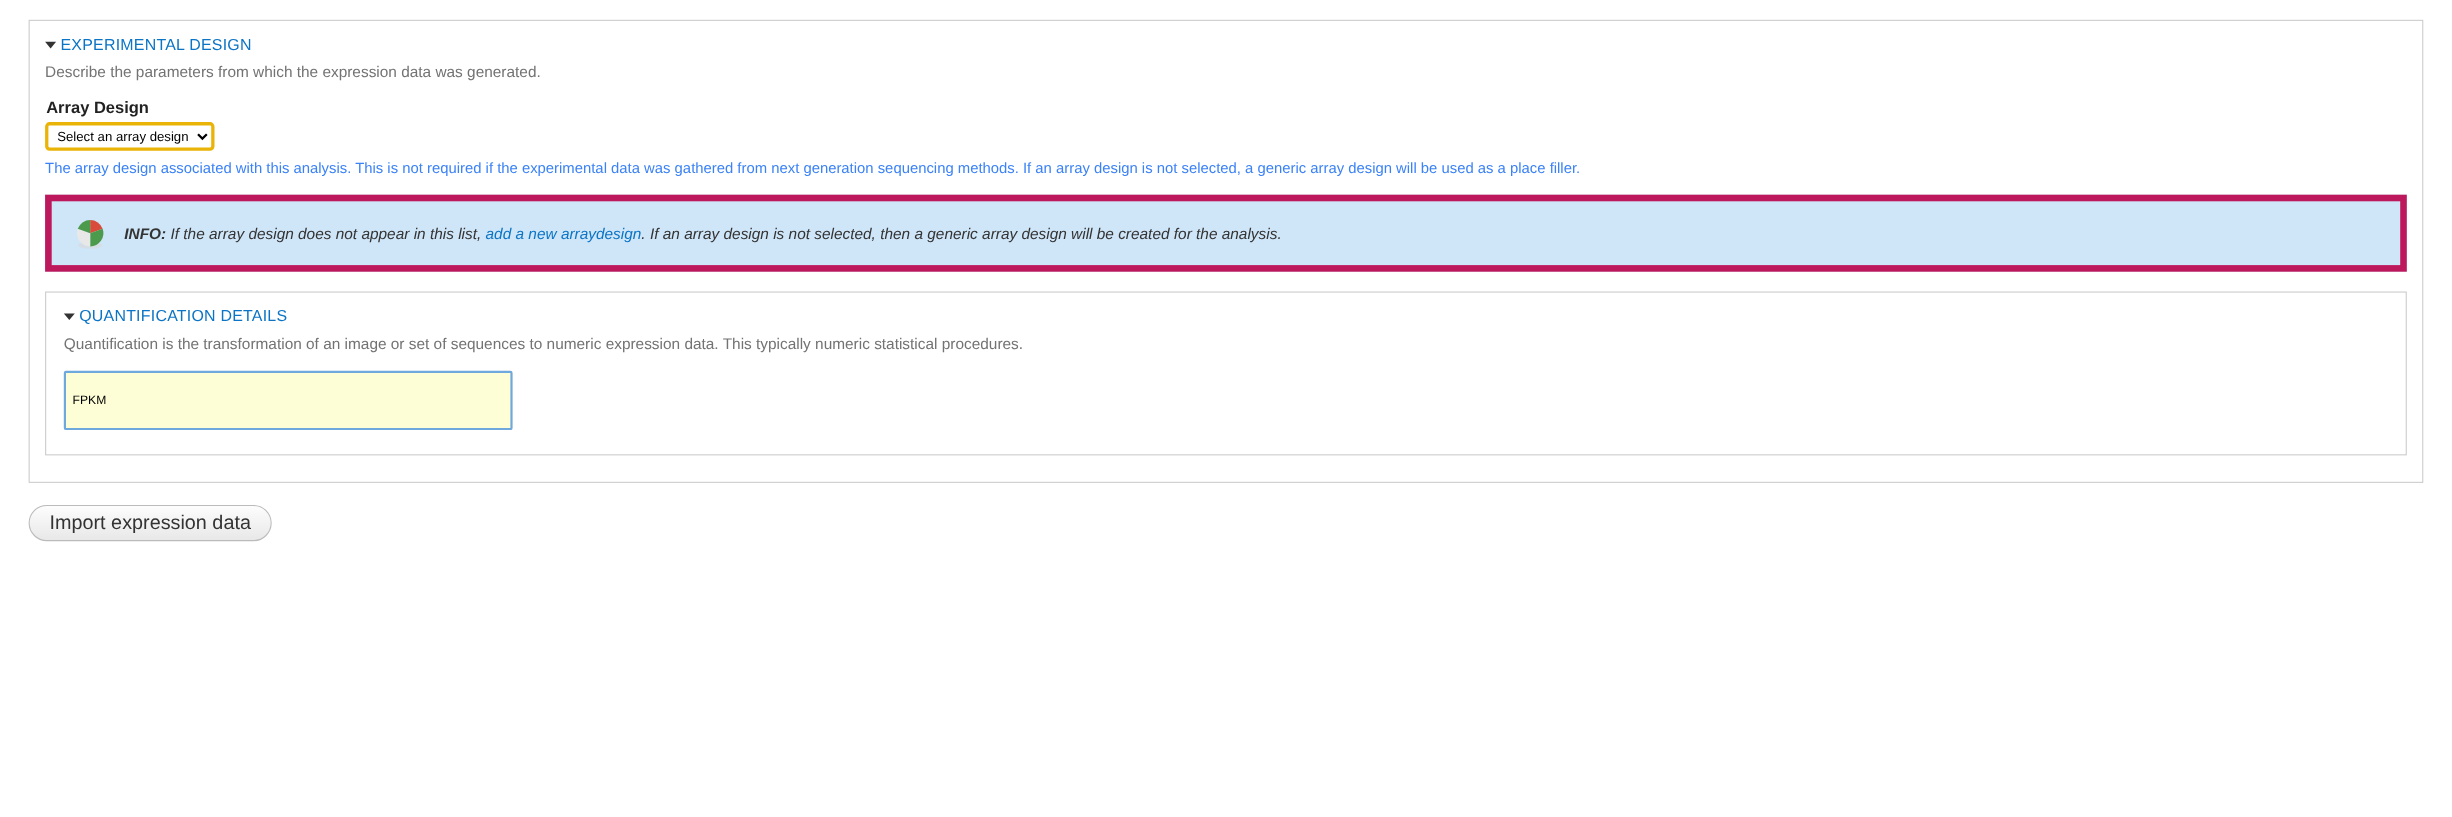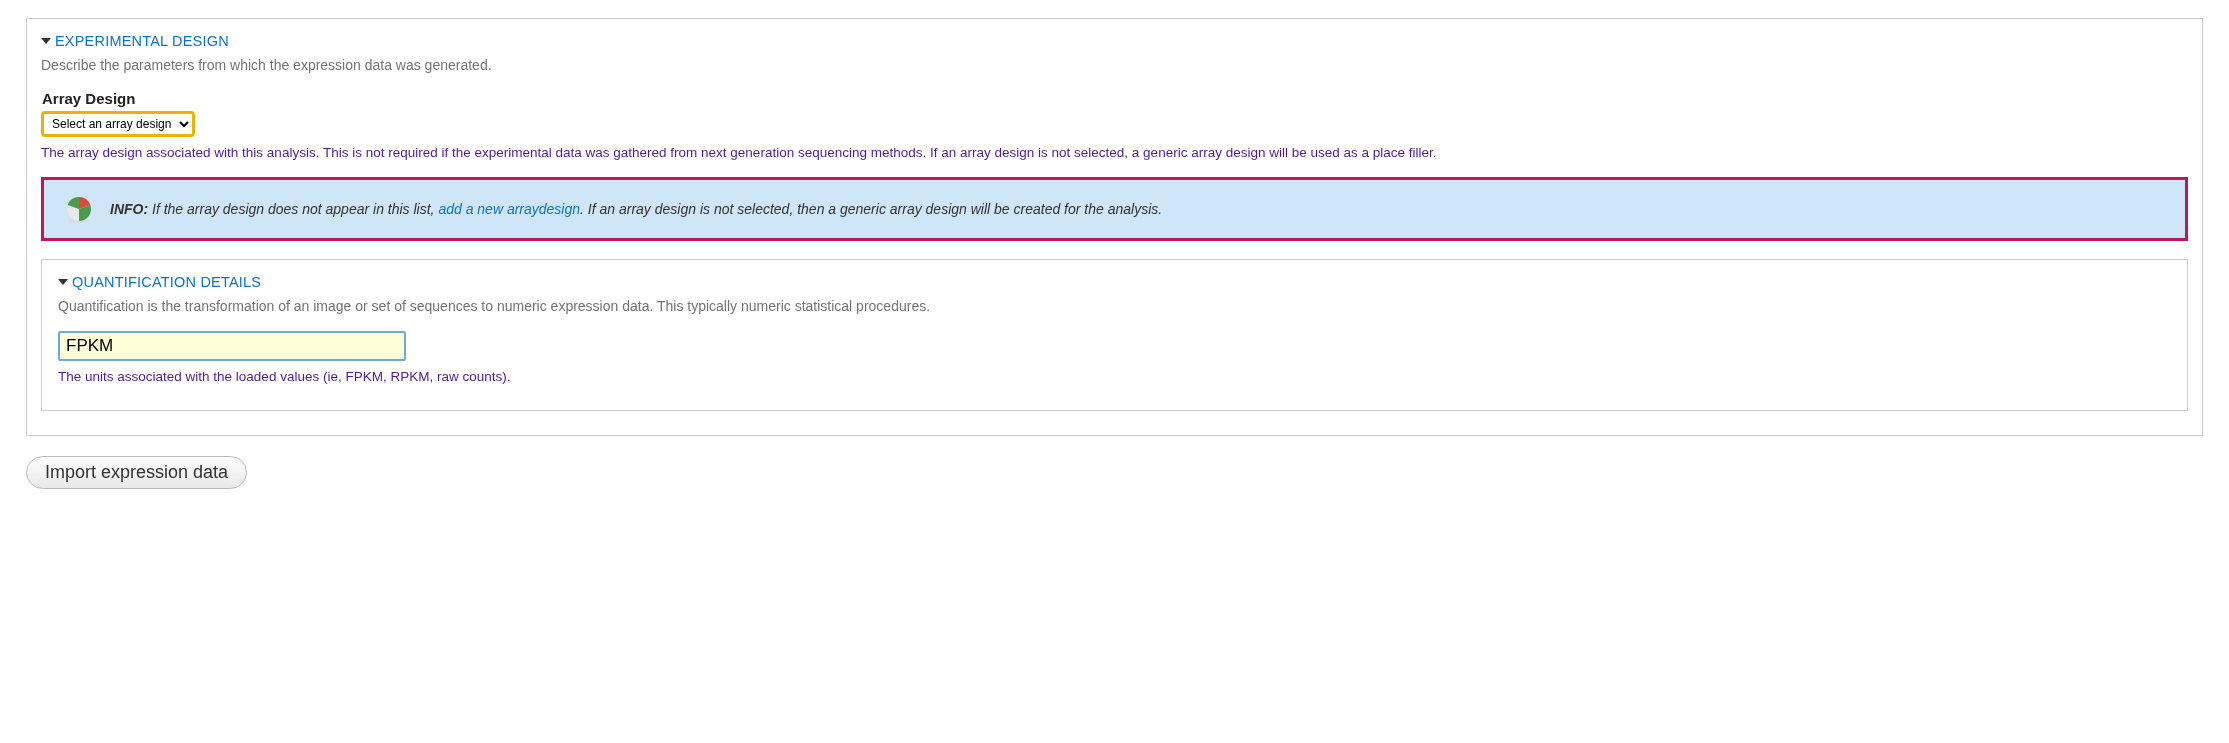--- a/index.html
+++ b/index.html
@@ -39,35 +39,35 @@
     color: #737373;
     line-height: 1.5;
   }
   .field-label {
     font-weight: bold;
     font-size: 15px;
     margin: 10px 0 4px 1px;
     color: #222;
   }
   .help-text {
-    color: #4c1d95;
+    color: #3b82f6;
     font-size: 13.5px;
     margin: 6px 0 14px 0;
     line-height: 1.5;
   }
   select.array-select {
     font-size: 12px;
     padding: 2px 4px;
     border: 3px solid #eab308;
     border-radius: 4px;
     background: #fff;
   }
   .info-box {
     background: #cfe5f8;
-    border: 3px solid #be185d;
+    border: 6px solid #be185d;
     padding: 14px 18px 14px 14px;
     margin: 10px 0 18px 0;
     display: flex;
     align-items: center;
   }
   .info-icon-wrap {
     width: 42px;
     flex: 0 0 42px;
     display: flex;
     justify-content: center;
@@ -84,23 +84,23 @@
     color: #0b74c5;
     text-decoration: none;
     font-style: italic;
   }
   .inner-panel {
     border: 1px solid #ccc;
     padding: 14px 16px 22px 16px;
   }
   .inner-panel .fieldset-title { margin-top: 0; }
   input.units-input {
-    width: 348px;
-    padding: 3px 6px;
-    font-size: 17px;
+    width: 408px;
+    padding: 19px 6px;
+    font-size: 11px;
     border: 2px solid #6fa8dc;
     background: #fdfdd6;
     outline: none;
     border-radius: 2px;
     color: #000;
   }
   .submit-row { margin-top: 4px; }
   button.import-btn {
     font-size: 18px;
     padding: 5px 18px;
@@ -145,20 +145,19 @@
   </div>
 
   <div class="inner-panel">
     <div class="fieldset-title">
       <span class="tri"></span>
       <span>QUANTIFICATION DETAILS</span>
     </div>
     <div class="desc">Quantification is the transformation of an image or set of sequences to numeric expression data. This typically numeric statistical procedures.</div>
 
     <input type="text" class="units-input" value="FPKM" style="">
-    <div class="help-text" style="margin-bottom:0">The units associated with the loaded values (ie, FPKM, RPKM, raw counts).</div>
   </div>
 
 </div>
 
 <div class="submit-row">
   <button class="import-btn">Import expression data</button>
 </div>
 
 </body></html>

